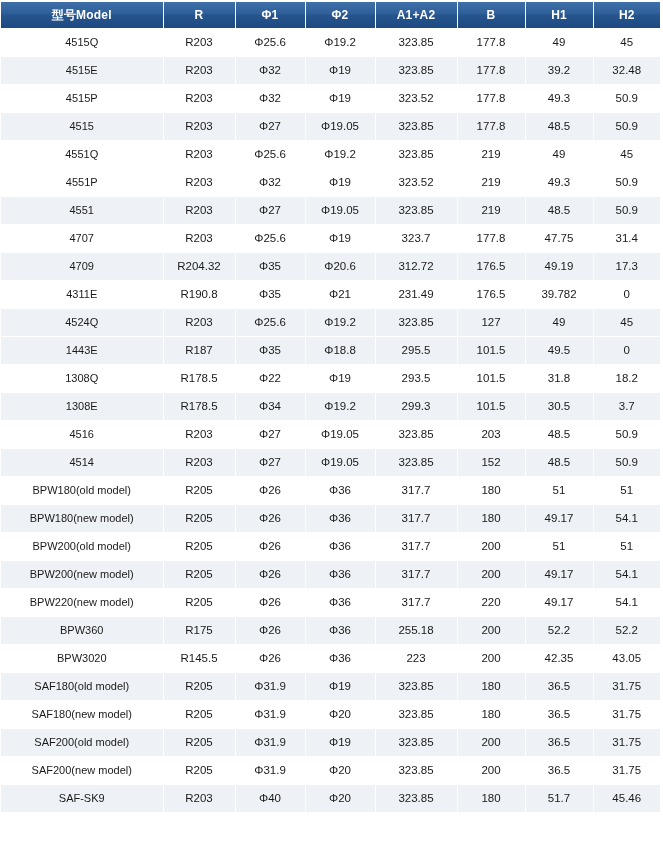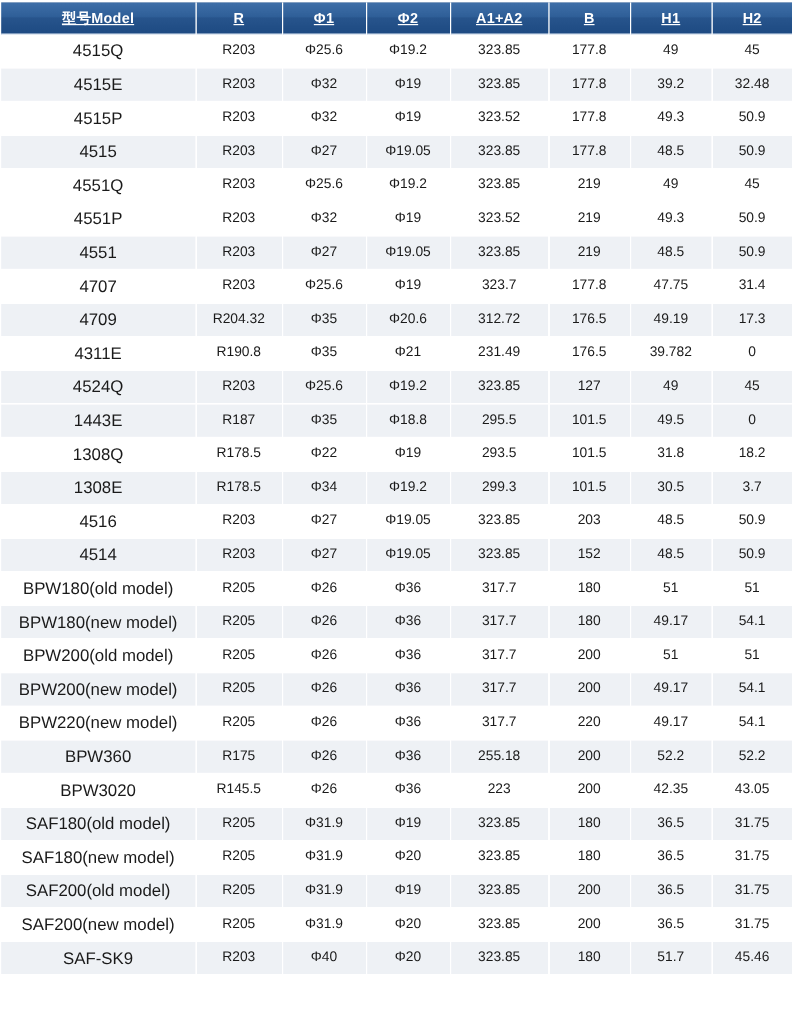--- a/index.html
+++ b/index.html
@@ -38,21 +38,20 @@
     color: #ffffff;
     font-weight: bold;
     font-size: 12px;
     height: 26px;
     line-height: 26px;
     text-align: center;
     border-right: 1px solid #ffffff;
     border-bottom: 1px solid #ffffff;
     padding: 0;
     letter-spacing: 0.2px;
-    text-decoration: underline;
   }
   table.spec thead th:last-child { border-right: none; }
 
   table.spec tbody td {
     height: 27px;
     line-height: 27px;
     text-align: center;
     padding: 0 2px;
     border-right: 1px solid #ffffff;
     border-bottom: 1px solid #ffffff;
@@ -60,21 +59,21 @@
     color: #1a1a1a;
     white-space: nowrap;
     overflow: hidden;
   }
   table.spec tbody td:last-child { border-right: none; }
 
   table.spec tbody tr.odd td  { background: #ffffff; }
   table.spec tbody tr.even td { background: #eef1f5; }
 
   table.spec tbody td.model {
-    font-size: 14px;
+    font-size: 11px;
   }
 </style>
 </head>
 <body>
 
 <div class="table-wrap">
   <table class="spec">
     <colgroup>
       <col class="c-model">
       <col class="c-r">

